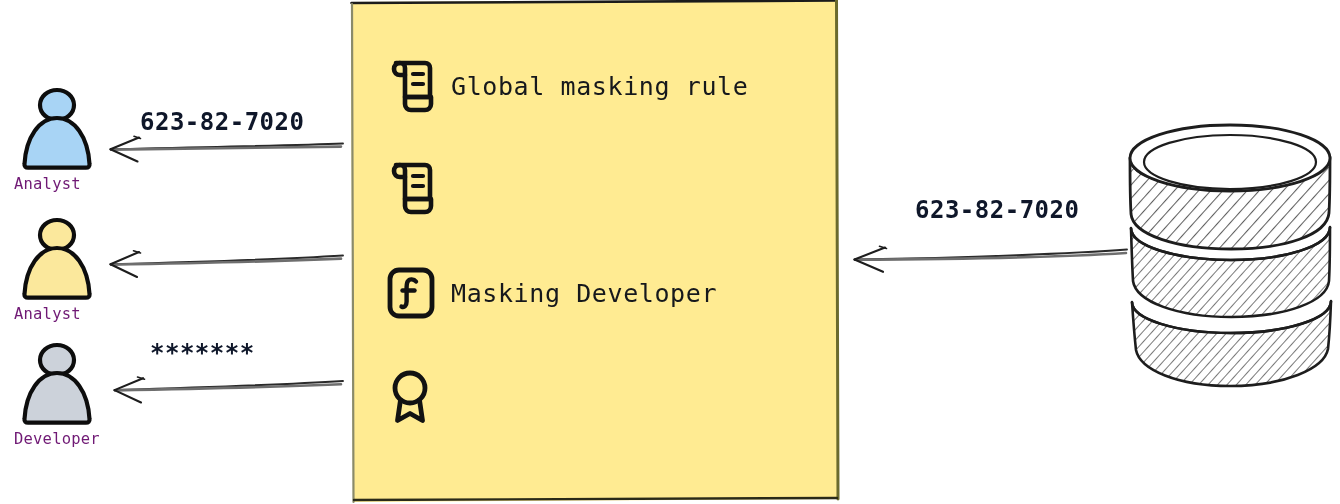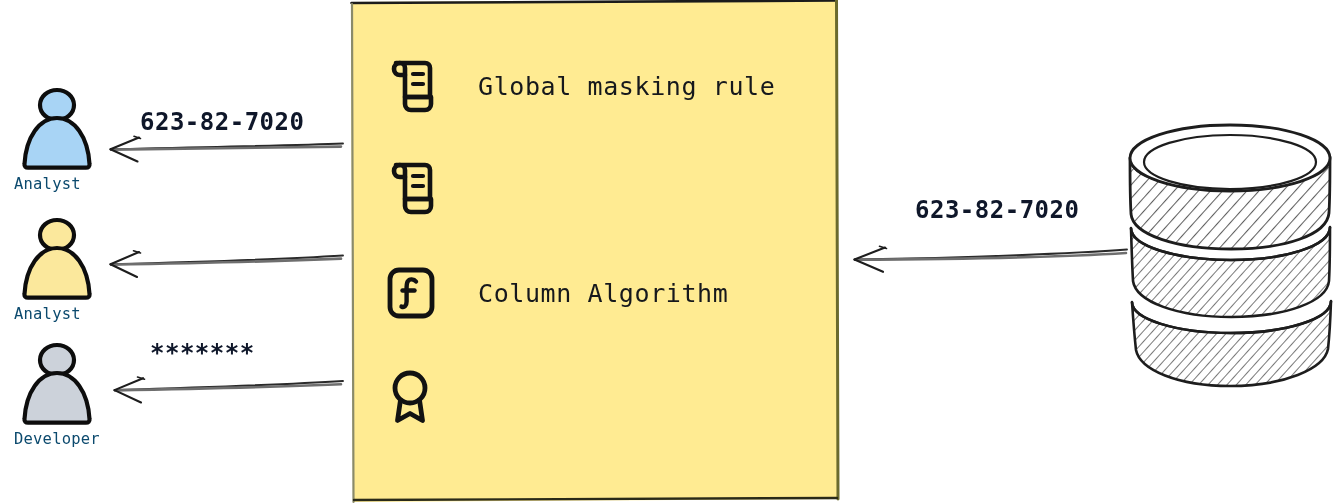--- a/index.html
+++ b/index.html
@@ -11,21 +11,21 @@
   }
   #stage{position:relative;width:1340px;height:504px;}
 
   
   .actor{position:absolute;width:120px;}
   .actor .figure{position:relative;width:82px;height:92px;margin-left:6px;}
   .actor .figure svg{display:block;width:82px;height:92px;}
   .actor .name{
     margin-top:1px;
     font-size:15.5px;
-    color:#0c4a6e;
+    color:#701a75;
     letter-spacing:0.2px;
     white-space:nowrap;
     text-align:left;
     padding-left:4px;
   }
 
   
   .flow-label{
     position:absolute;
     font-size:24px;
@@ -47,21 +47,21 @@
   #card .card-bg svg{display:block;width:100%;height:100%;}
   #card .rows{
     position:absolute;left:0;top:0;right:0;bottom:0;
     padding:44px 0 0 0;
   }
   .card-row{
     position:absolute;
     left:38px;
     display:flex;
     align-items:center;
-    gap:41px;
+    gap:14px;
     height:64px;
   }
   .card-row .ico{width:54px;height:58px;flex:0 0 54px;}
   .card-row .ico svg{display:block;width:54px;height:58px;}
   .card-row .rtext{
     font-size:25px;
     color:#16181c;
     white-space:nowrap;
     letter-spacing:0.6px;
   }
@@ -176,21 +176,21 @@
       </div>
 
       <div class="card-row" style="top:265px;">
         <span class="ico">
           <svg viewBox="0 0 54 58">
             <rect x="7" y="6" width="42" height="46" rx="9" ry="9" fill="none" stroke="#121212" stroke-width="4.8"></rect>
             <path d="M33 17.5 C31 15 26.5 14.2 24.6 17.6 C23.3 19.9 23.6 24 23.6 27.5 V37.5 C23.6 41.5 21.5 43.8 18.5 42.6" fill="none" stroke="#121212" stroke-width="4.4" stroke-linecap="round"></path>
             <path d="M19.5 26.5 H31.5" fill="none" stroke="#121212" stroke-width="4.4" stroke-linecap="round"></path>
           </svg>
         </span>
-        <span class="rtext">Column Algorithm</span>
+        <span class="rtext">Masking Developer</span>
       </div>
 
       <div class="card-row" style="top:368px;">
         <span class="ico">
           <svg viewBox="0 0 54 58">
             <circle cx="27" cy="21" r="15" fill="none" stroke="#121212" stroke-width="4.8"></circle>
             <path d="M17.5 33 L14.5 53.5 L27 46.5 L39.5 53.5 L36.5 33" fill="none" stroke="#121212" stroke-width="4.8" stroke-linejoin="round" stroke-linecap="round"></path>
           </svg>
         </span>
       </div>

